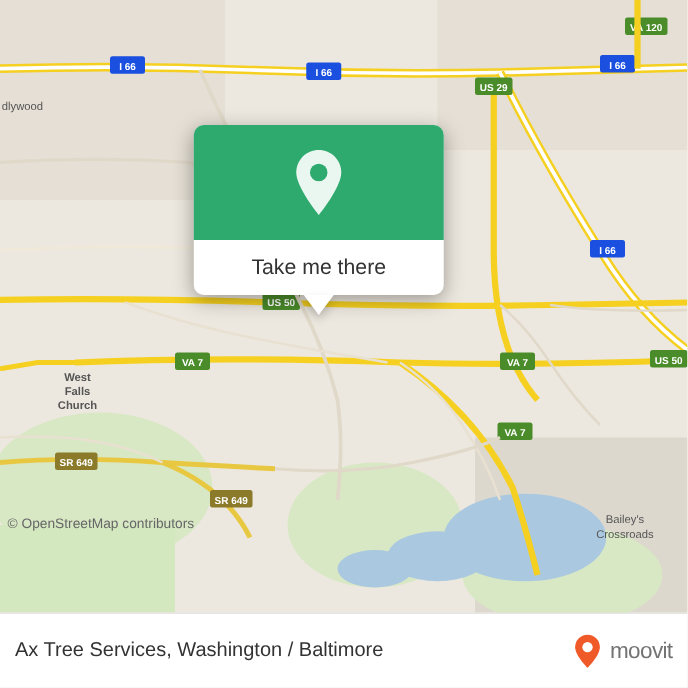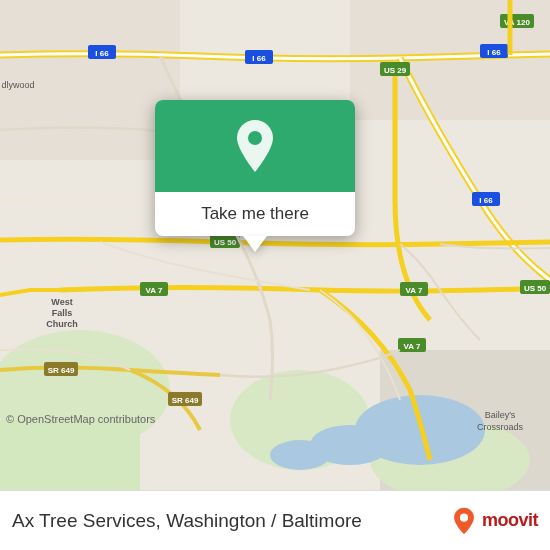--- a/index.html
+++ b/index.html
@@ -104,41 +104,41 @@
 
     #copyright {
       font-size: 11px;
       color: #666;
       position: absolute;
       bottom: 65px;
       left: 6px;
     }
 
     #app-name {
-      font-size: 19px;
+      font-size: 16px;
       color: #333;
       font-weight: 400;
     }
 
     #moovit-logo {
       display: flex;
       align-items: center;
       gap: 4px;
       margin-left: auto;
     }
 
     #moovit-pin {
       width: 28px;
       height: 28px;
     }
 
     #moovit-text {
       font-size: 18px;
-      font-weight: 700;
-      color: #b91c1c;
+      font-weight: 400;
+      color: #737373;
       letter-spacing: -0.5px;
     }
   </style>
 </head>
 <body>
 
 <div id="map-container">
   <svg id="map-bg" viewBox="0 0 550 490" xmlns="http://www.w3.org/2000/svg">
 
     <rect width="550" height="490" fill="#ede8df"></rect>

